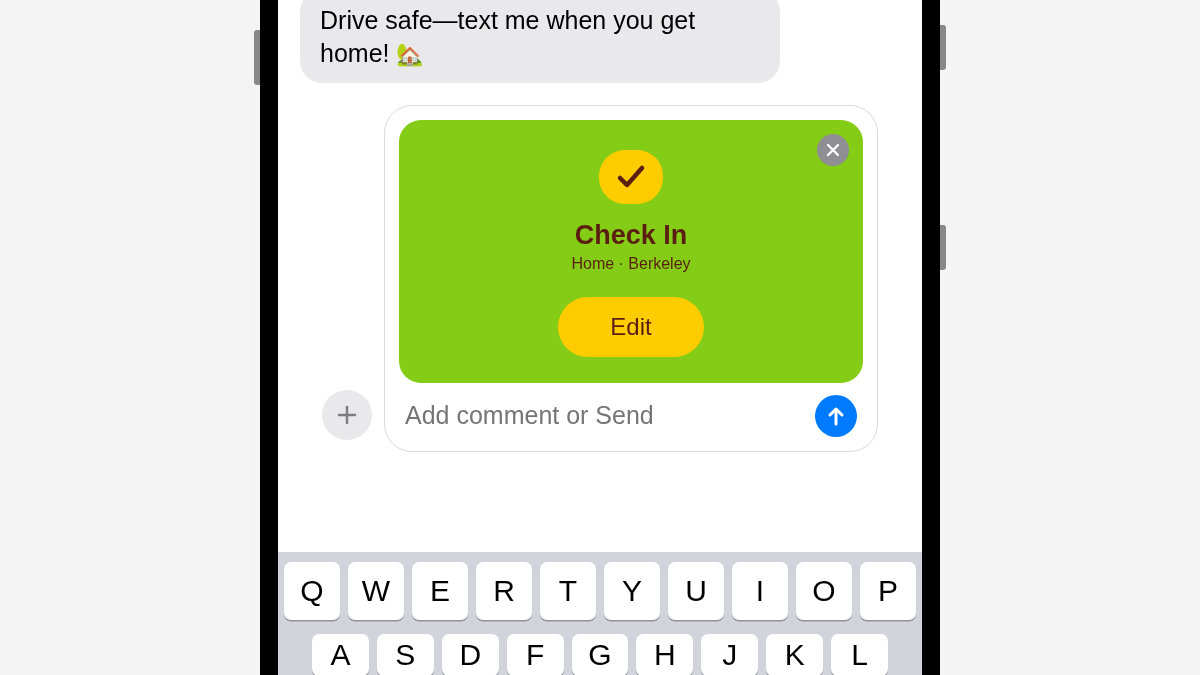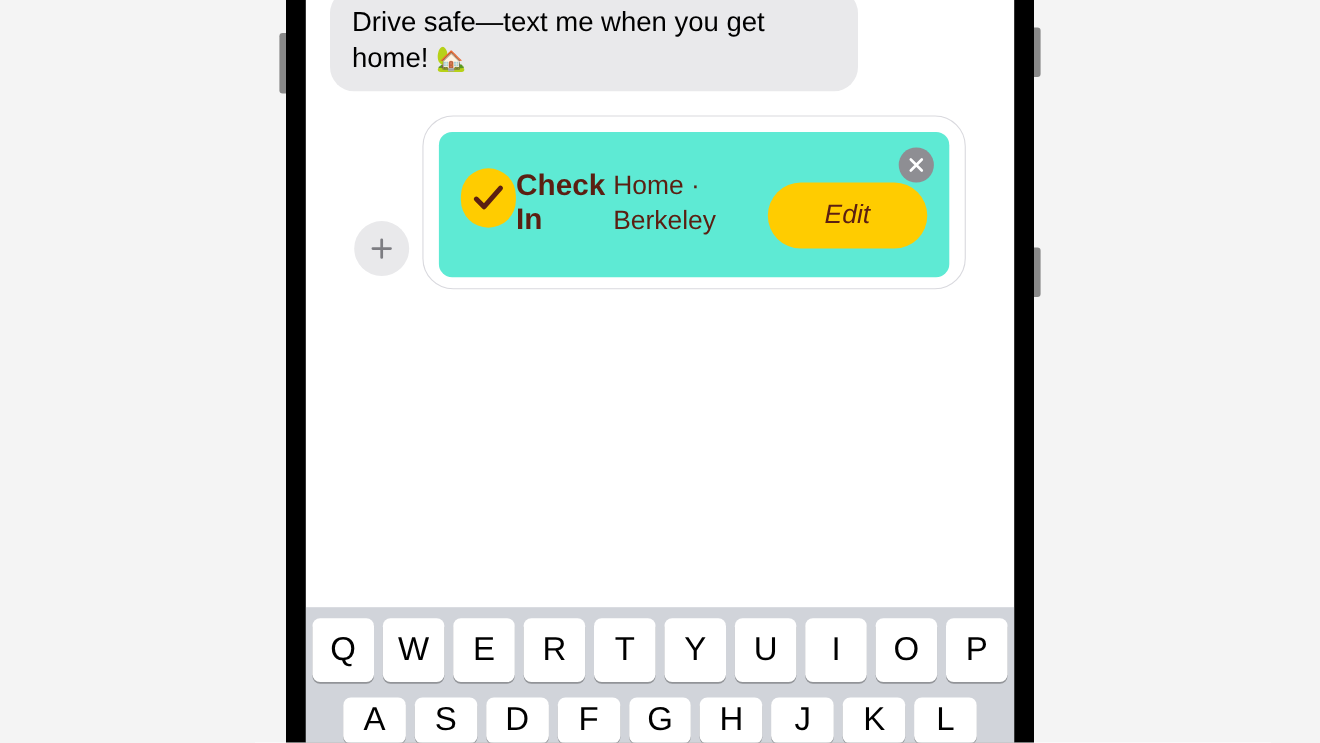--- a/index.html
+++ b/index.html
@@ -81,26 +81,26 @@
       width: 510px;
       border: 1.5px solid #d9d9de;
       border-radius: 28px;
       padding: 14px 14px 10px 14px;
       background: #fff;
       margin-top: 12px;
       display: flex;
       flex-direction: column;
     }
     .checkin-card {
-      background: #5eead4;
-      border-radius: 12px;
+      background: #84cc16;
+      border-radius: 22px;
       padding: 24px 20px 26px 20px;
       position: relative;
       display: flex;
-      flex-direction: row;
+      flex-direction: column;
       align-items: center;
     }
     .close-btn {
       position: absolute;
       top: 14px;
       right: 14px;
       width: 32px;
       height: 32px;
       border-radius: 50%;
       background: #8e8e93;
@@ -122,36 +122,35 @@
       margin-top: 6px;
     }
     .check-badge svg { width: 34px; height: 34px; }
     .checkin-title {
       font-size: 27px;
       font-weight: 700;
       color: #5b1f12;
       margin-bottom: 2px;
     }
     .checkin-sub {
-      font-size: 24px;
+      font-size: 16px;
       color: #5b1f12;
       text-align: left;
       line-height: 1.35;
     }
     .edit-btn {
       margin-top: 22px;
       background: #ffcc00;
       color: #5b1f12;
       border: none;
       border-radius: 40px;
       padding: 16px 52px;
       font-size: 24px;
       font-weight: 500;
       cursor: pointer;
-      font-style: italic;
     }
     .compose-input-row {
       display: flex;
       align-items: center;
       padding: 12px 6px 4px 6px;
       gap: 12px;
     }
     .compose-placeholder {
       flex: 1;
       font-size: 25px;
@@ -260,20 +259,28 @@
               </svg>
             </div>
 
             <div class="checkin-title">Check In</div>
             <div class="checkin-sub">Home · Berkeley</div>
 
             <button class="edit-btn">Edit</button>
 
           </div>
 
+          <div class="compose-input-row">
+            <input class="compose-placeholder" placeholder="Add comment or Send" style="">
+            <div class="send-btn">
+              <svg viewBox="0 0 22 22">
+                <path d="M11 19V4M11 4l-6 6M11 4l6 6" stroke="#fff" stroke-width="3" stroke-linecap="round" stroke-linejoin="round" fill="none"></path>
+              </svg>
+            </div>
+          </div>
 
         </div>
 
       </div>
 
     </div>
 
     <div class="keyboard">
       <div class="key-row">
         <div class="key">Q</div>

